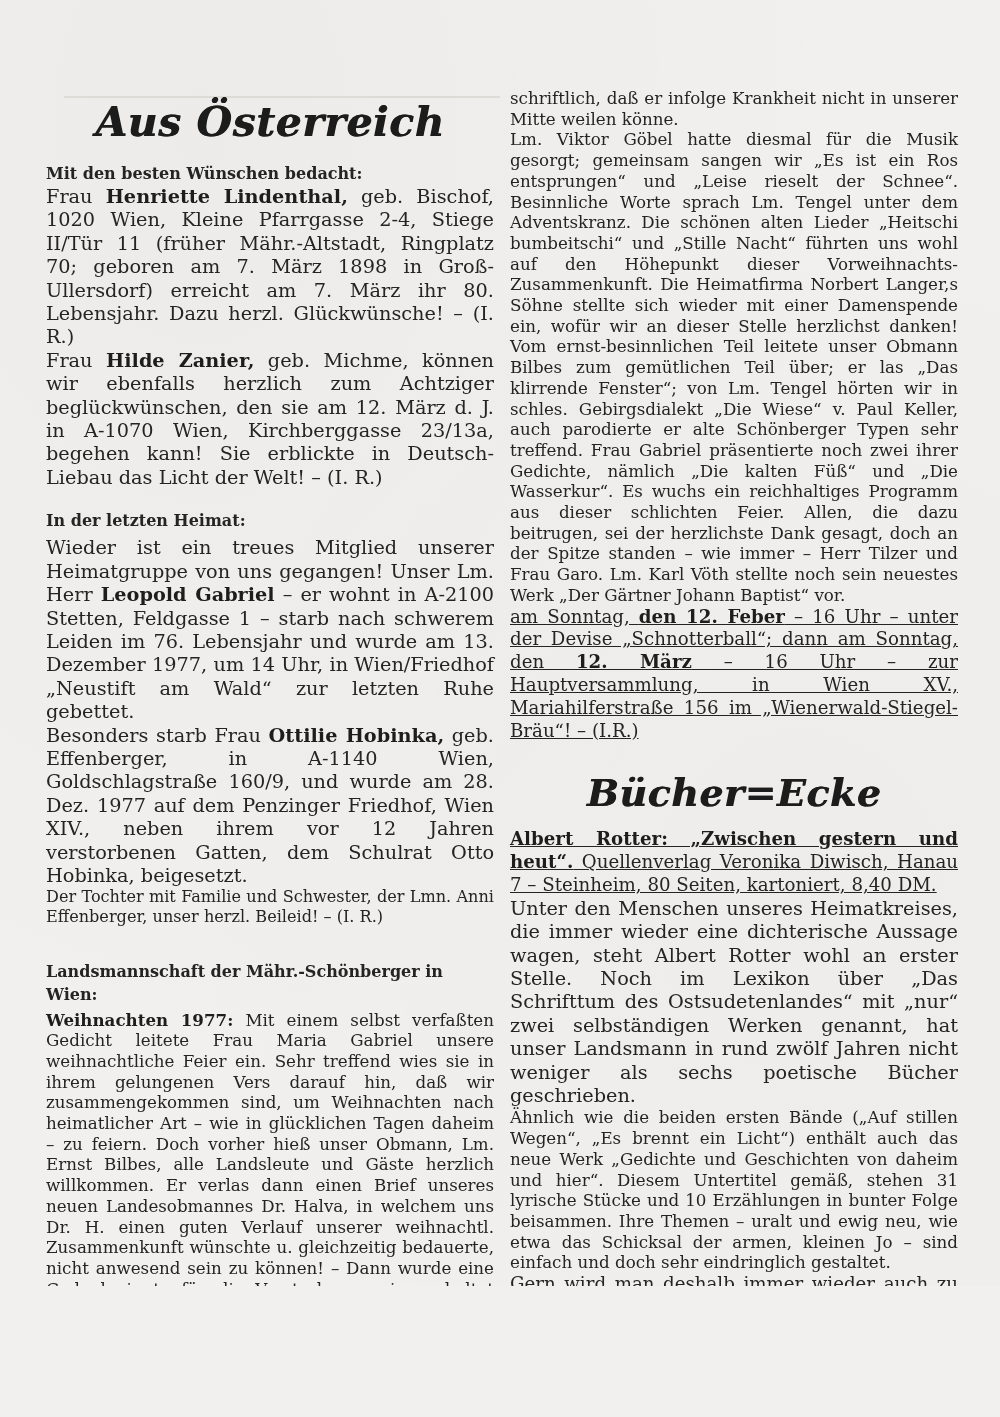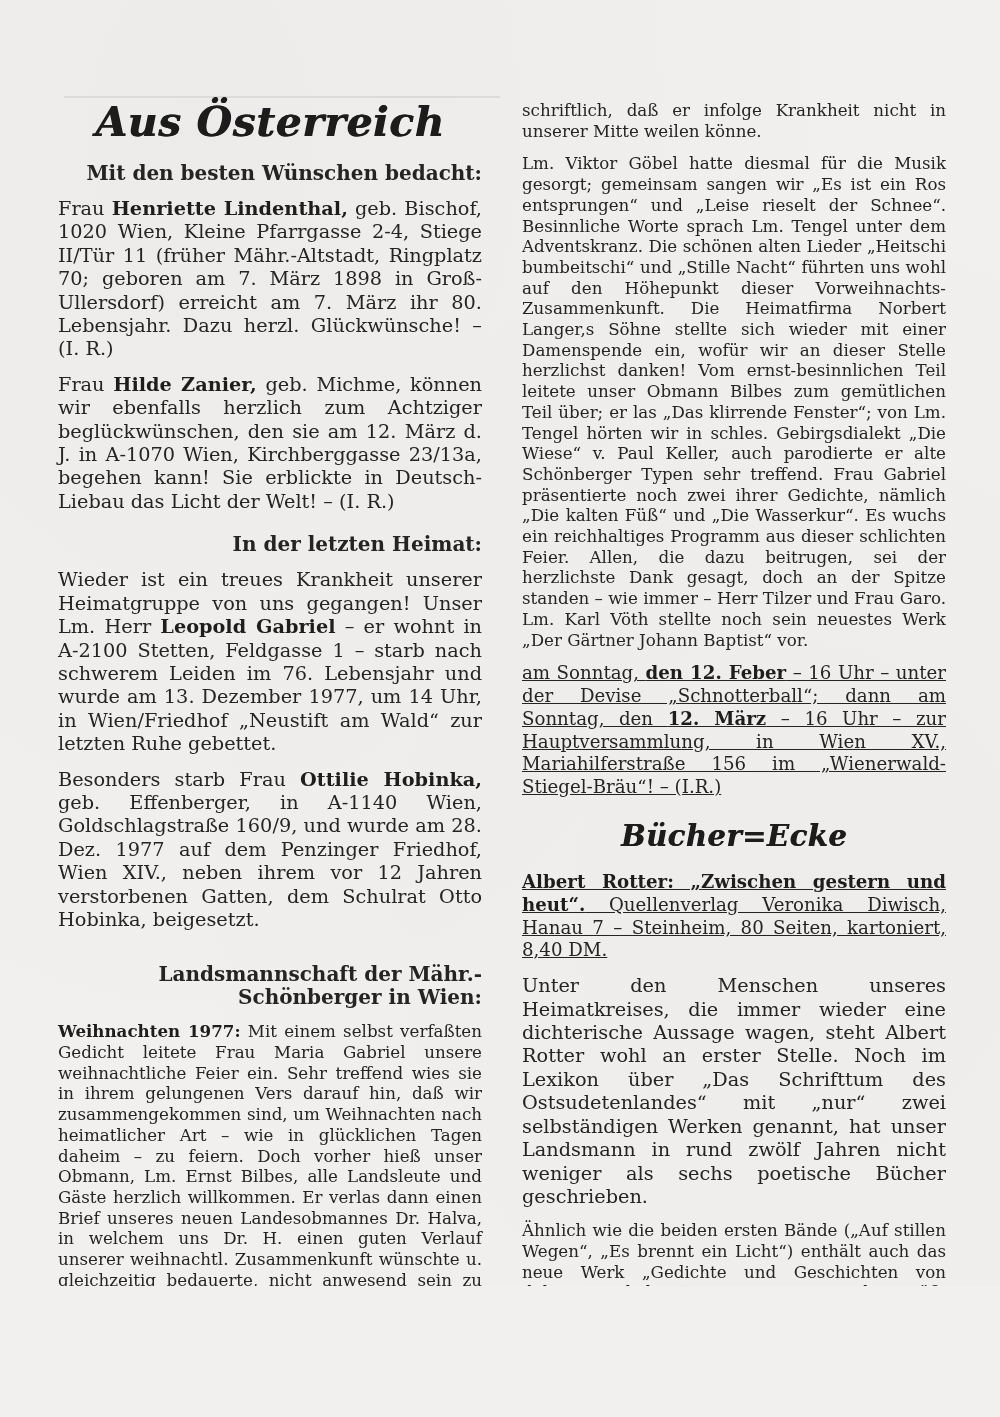--- a/index.html
+++ b/index.html
@@ -24,23 +24,23 @@
   .col-left{left:46px;top:98px;}
   .col-right{left:510px;top:88px;}
   .masthead{
     text-align:center;
     font-weight:bold;font-style:italic;
     letter-spacing:0.5px;
     text-shadow:0.6px 0 0 currentColor;
     color:#1c1c1c;
   }
   .masthead-left{font-size:41px;line-height:48px;margin:0 0 16px 0;}
-  .masthead-right{font-size:29px;line-height:46px;margin:14px 0 12px 0;font-style:italic;}
-  p{margin:12px;text-align:justify;hyphens:auto;}
-  .subhead{font-weight:bold;font-size:20px;line-height:23px;text-align:right;}
+  .masthead-right{font-size:38px;line-height:46px;margin:28px 0 12px 0;font-style:italic;}
+  p{margin:0;text-align:justify;hyphens:auto;}
+  .subhead{font-weight:bold;font-size:16px;line-height:23px;text-align:left;}
   .fs-lg{font-size:19.3px;line-height:23.4px;}
   .fs-md{font-size:18.2px;line-height:22.8px;text-decoration:underline;}
   .fs-sm{font-size:16.7px;line-height:20.7px;}
   .fs-xs{font-size:16.1px;line-height:20.1px;}
   .mt-sm{margin-top:4px;}
   .mt-md{margin-top:20px;}
   .mt-lg{margin-top:32px;}
   b{font-weight:bold;color:#1d1d1d;}
   .page-number{
     position:absolute;right:64px;top:1312px;
@@ -54,22 +54,23 @@
   <div class="ghost-rule"></div>
 
   <div class="col col-left">
     <div class="masthead masthead-left">Aus Österreich</div>
 
     <p class="subhead">Mit den besten Wünschen bedacht:</p>
     <p class="fs-lg"><span>Frau </span><b>Henriette Lindenthal,</b><span> geb. Bischof, 1020 Wien, Kleine Pfarrgasse 2-4, Stiege II/Tür 11 (früher Mähr.-Altstadt, Ringplatz 70; geboren am 7. März 1898 in Groß-Ullersdorf) erreicht am 7. März ihr 80. Lebensjahr. Dazu herzl. Glückwünsche! – (I. R.)</span></p>
     <p class="fs-lg"><span>Frau </span><b>Hilde Zanier,</b><span> geb. Michme, können wir ebenfalls herzlich zum Achtziger beglückwünschen, den sie am 12. März d. J. in A-1070 Wien, Kirchberggasse 23/13a, begehen kann! Sie erblickte in Deutsch-Liebau das Licht der Welt! – (I. R.)</span></p>
 
     <p class="subhead mt-md">In der letzten Heimat:</p>
-    <p class="fs-lg mt-sm"><span>Wieder ist ein treues Krankheit unserer Heimatgruppe von uns gegangen! Unser Lm. Herr </span><b>Leopold Gabriel</b><span> – er wohnt in A-2100 Stetten, Feldgasse 1 – starb nach schwerem Leiden im 76. Lebensjahr und wurde am 13. Dezember 1977, um 14 Uhr, in Wien/Friedhof „Neustift am Wald“ zur letzten Ruhe gebettet.</span></p>
+    <p class="fs-lg mt-sm"><span>Wieder ist ein treues Mitglied unserer Heimatgruppe von uns gegangen! Unser Lm. Herr </span><b>Leopold Gabriel</b><span> – er wohnt in A-2100 Stetten, Feldgasse 1 – starb nach schwerem Leiden im 76. Lebensjahr und wurde am 13. Dezember 1977, um 14 Uhr, in Wien/Friedhof „Neustift am Wald“ zur letzten Ruhe gebettet.</span></p>
     <p class="fs-lg"><span>Besonders starb Frau </span><b>Ottilie Hobinka,</b><span> geb. Effenberger, in A-1140 Wien, Goldschlagstraße 160/9, und wurde am 28. Dez. 1977 auf dem Penzinger Friedhof, Wien XIV., neben ihrem vor 12 Jahren verstorbenen Gatten, dem Schulrat Otto Hobinka, beigesetzt.</span></p>
+    <p class="fs-xs"><span>Der Tochter mit Familie und Schwester, der Lmn. Anni Effenberger, unser herzl. Beileid! – (I. R.)</span></p>
 
     <p class="subhead mt-lg">Landsmannschaft der Mähr.-Schönberger in Wien:</p>
     <p class="fs-sm mt-sm"><b>Weihnachten 1977:</b><span> Mit einem selbst verfaßten Gedicht leitete Frau Maria Gabriel unsere weihnachtliche Feier ein. Sehr treffend wies sie in ihrem gelungenen Vers darauf hin, daß wir zusammengekommen sind, um Weihnachten nach heimatlicher Art – wie in glücklichen Tagen daheim – zu feiern. Doch vorher hieß unser Obmann, Lm. Ernst Bilbes, alle Landsleute und Gäste herzlich willkommen. Er verlas dann einen Brief unseres neuen Landesobmannes Dr. Halva, in welchem uns Dr. H. einen guten Verlauf unserer weihnachtl. Zusammenkunft wünschte u. gleichzeitig bedauerte, nicht anwesend sein zu können! – Dann wurde eine Gedenkminute für die Verstorbenen eingeschaltet und an die verwaisten Gräber in der Heimat gedacht. Besonders dachten wir auch an unsere jüngst in die ewige Heimat abberufenen Landsleute: Leopold Herold u. Frau Wagner, d. Schwester unseres Lm. Johann Körner. – Herr Dr. Otto Keck bedauerte auch</span></p>
   </div>
 
   <div class="col col-right">
     <p class="fs-sm"><span>schriftlich, daß er infolge Krankheit nicht in unserer Mitte weilen könne.</span></p>
     <p class="fs-sm"><span>Lm. Viktor Göbel hatte diesmal für die Musik gesorgt; gemeinsam sangen wir „Es ist ein Ros entsprungen“ und „Leise rieselt der Schnee“. Besinnliche Worte sprach Lm. Tengel unter dem Adventskranz. Die schönen alten Lieder „Heitschi bumbeitschi“ und „Stille Nacht“ führten uns wohl auf den Höhepunkt dieser Vorweihnachts-Zusammenkunft. Die Heimatfirma Norbert Langer,s Söhne stellte sich wieder mit einer Damenspende ein, wofür wir an dieser Stelle herzlichst danken! Vom ernst-besinnlichen Teil leitete unser Obmann Bilbes zum gemütlichen Teil über; er las „Das klirrende Fenster“; von Lm. Tengel hörten wir in schles. Gebirgsdialekt „Die Wiese“ v. Paul Keller, auch parodierte er alte Schönberger Typen sehr treffend. Frau Gabriel präsentierte noch zwei ihrer Gedichte, nämlich „Die kalten Füß“ und „Die Wasserkur“. Es wuchs ein reichhaltiges Programm aus dieser schlichten Feier. Allen, die dazu beitrugen, sei der herzlichste Dank gesagt, doch an der Spitze standen – wie immer – Herr Tilzer und Frau Garo. Lm. Karl Vöth stellte noch sein neuestes Werk „Der Gärtner Johann Baptist“ vor.</span></p>
     <p class="fs-md"><span>am Sonntag, </span><b>den 12. Feber</b><span> – 16 Uhr – unter der Devise „Schnotterball“; dann am Sonntag, den </span><b>12. März</b><span> – 16 Uhr – zur Hauptversammlung, in Wien XV., Mariahilferstraße 156 im „Wienerwald-Stiegel-Bräu“! – (I.R.)</span></p>
 

